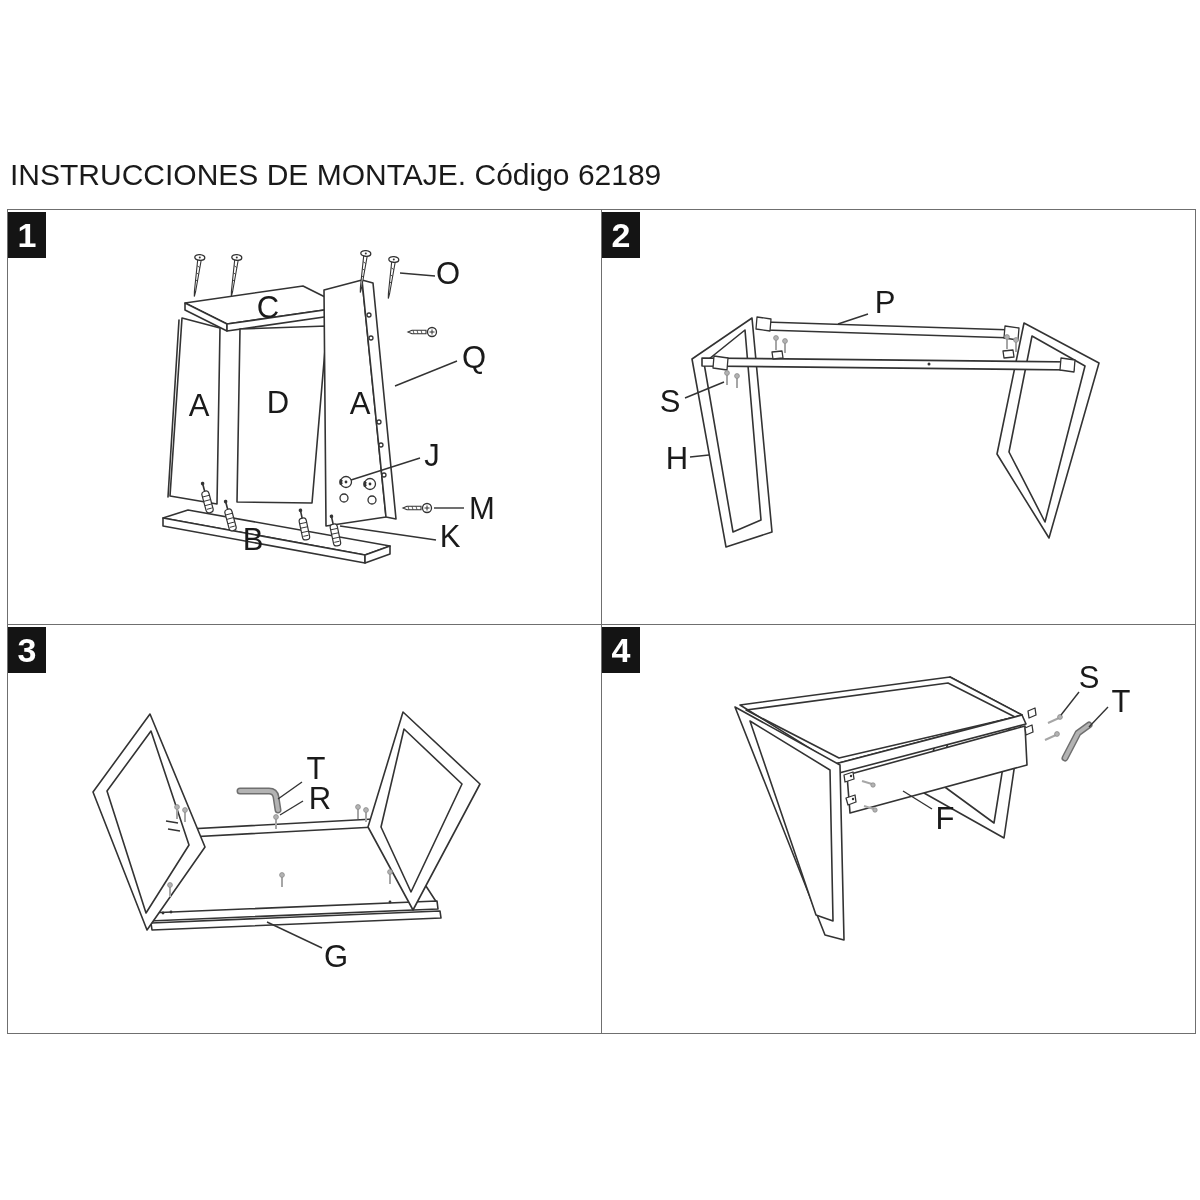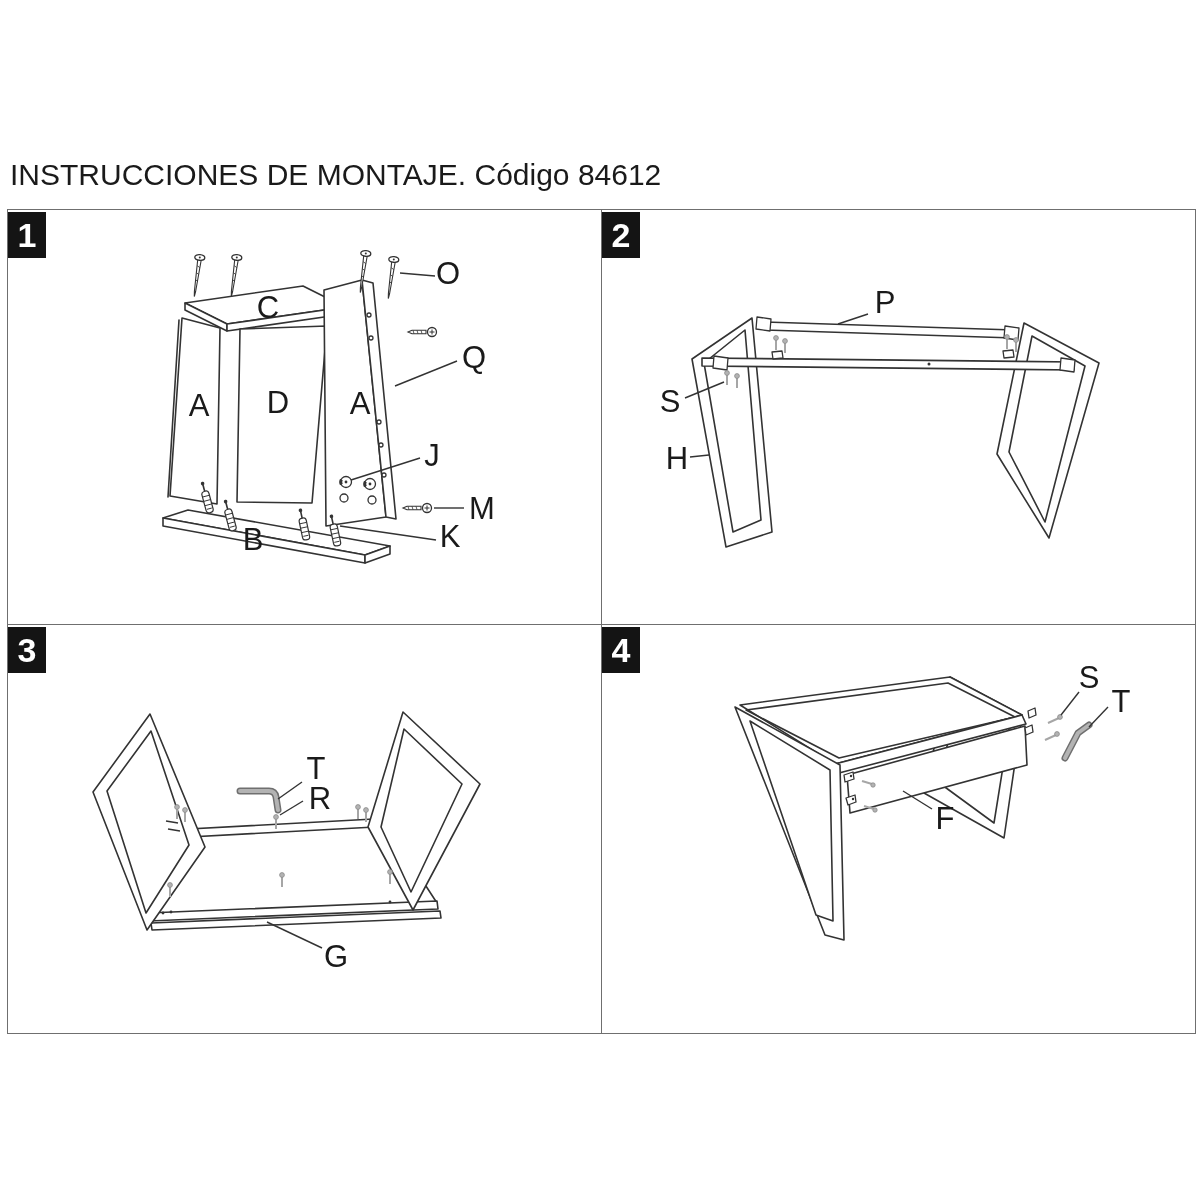--- a/index.html
+++ b/index.html
@@ -35,21 +35,21 @@
   .ln  { fill:none; stroke:#333333; stroke-width:1.6; stroke-linejoin:round; stroke-linecap:round; }
   .fw  { fill:#ffffff; stroke:#333333; stroke-width:1.6; stroke-linejoin:round; }
   .fw2 { fill:#ffffff; stroke:#333333; stroke-width:1.3; stroke-linejoin:round; }
   .ldr { stroke:#333333; stroke-width:1.4; fill:none; }
 </style>
 </head>
 <body>
 
 <div class="page">
 
-  <div class="title">INSTRUCCIONES DE MONTAJE. Código 84612</div>
+  <div class="title">INSTRUCCIONES DE MONTAJE. Código 62189</div>
 
   <svg width="0" height="0" style="position:absolute" aria-hidden="true">
     <defs>
       <g id="screw-v">
         <path d="M -1.8,2.8 L 1.8,2.8 L 0.6,36 L 0,41 L -0.6,36 Z" fill="#ffffff" stroke="#333333" stroke-width="1.1"></path>
         <line x1="-1.4" y1="10" x2="1.4" y2="11.5" stroke="#333333" stroke-width="0.8"></line>
         <line x1="-1.3" y1="17" x2="1.3" y2="18.5" stroke="#333333" stroke-width="0.8"></line>
         <line x1="-1.2" y1="24" x2="1.2" y2="25.5" stroke="#333333" stroke-width="0.8"></line>
         <ellipse cx="0" cy="1.5" rx="5" ry="2.8" fill="#ffffff" stroke="#333333" stroke-width="1.3"></ellipse>
         <circle cx="0" cy="1.5" r="1" fill="#333333"></circle>

